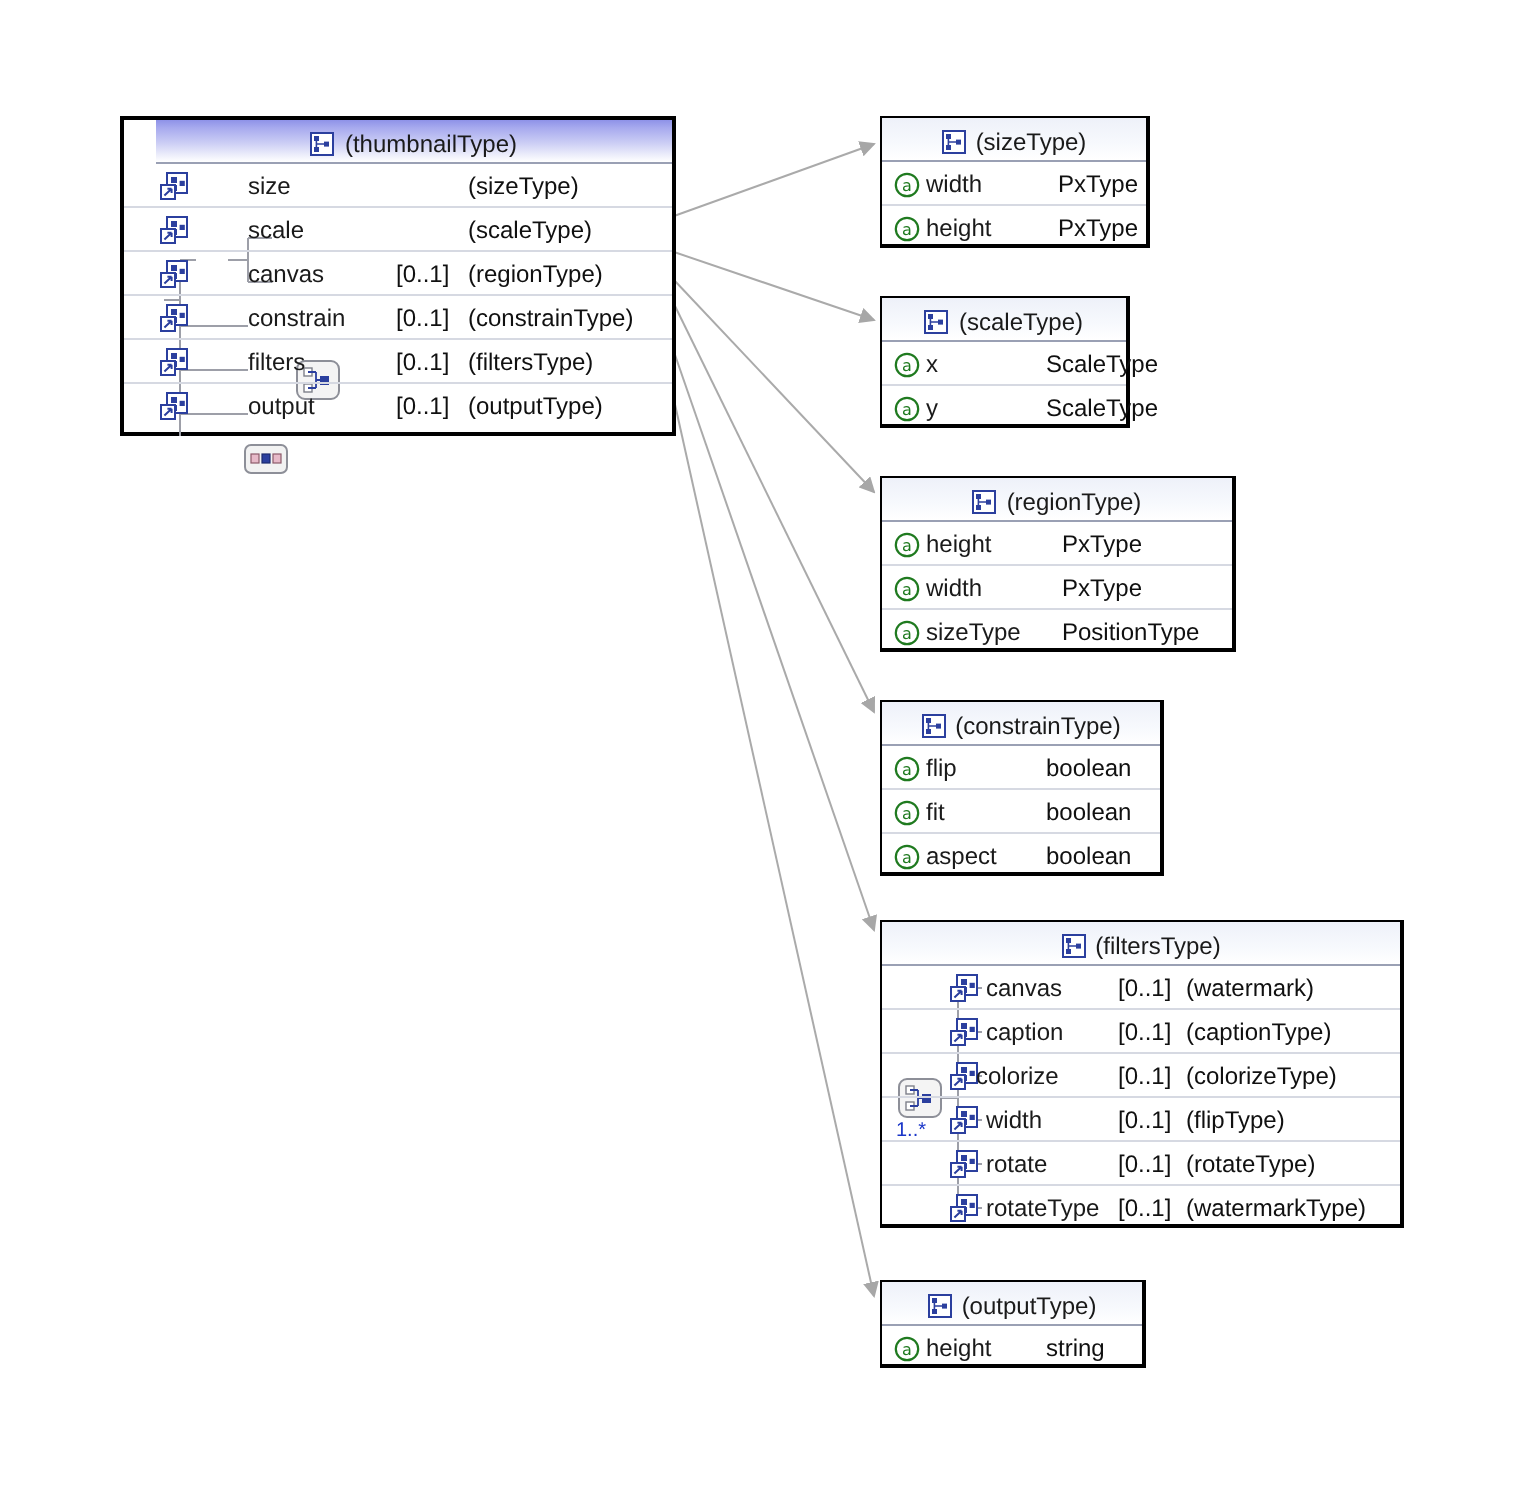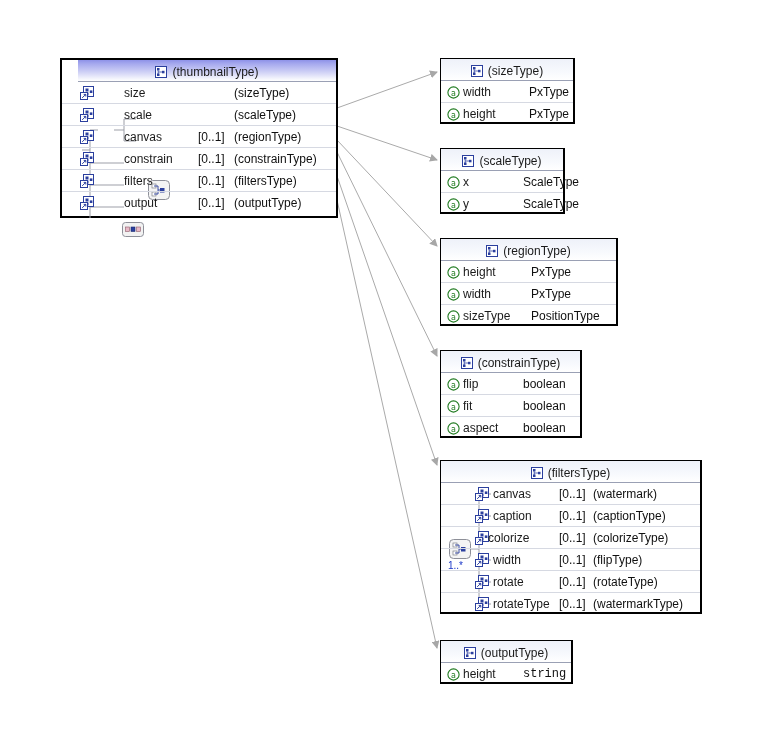--- a/index.html
+++ b/index.html
@@ -446,19 +446,19 @@
               <rect x="7" y="4.8" width="2.5" height="2.5" fill="#2b3f9e"></rect>
               <path d="M3.2,4.5 L3.2,9 M3.2,6 L7,6" stroke="#2b3f9e" stroke-width="0.8" fill="none"></path>
             </svg></span><span class="hdr-label">(outputType)</span></div>
         <div class="box-body" style="height:22px;position:relative;">
           <div class="row arow" style="position:absolute;left:0;top:0px;width:100%;height:22px;">
             <span style="position:absolute;left:6px;top:4px;"><span class="ico"><svg width="13" height="13" viewBox="0 0 13 13">
                   <circle cx="6.5" cy="6.5" r="5.6" fill="#ffffff" stroke="#1f7a1f" stroke-width="1.1"></circle>
                   <text x="6.5" y="9.6" text-anchor="middle" font-family="DejaVu Sans, sans-serif" font-size="8" fill="#1f7a1f">a</text>
                 </svg></span></span>
             <span class="nm" style="position:absolute;left:22px;">height</span>
-            <span class="ty" style="position:absolute;left:82px;font-family:Liberation Mono, monospace;">string</span>
+            <span class="ty" style="position:absolute;left:82px;">string</span>
           </div>
         </div>
       </div>
     </div>
 
 </div>
 
 </body></html>

